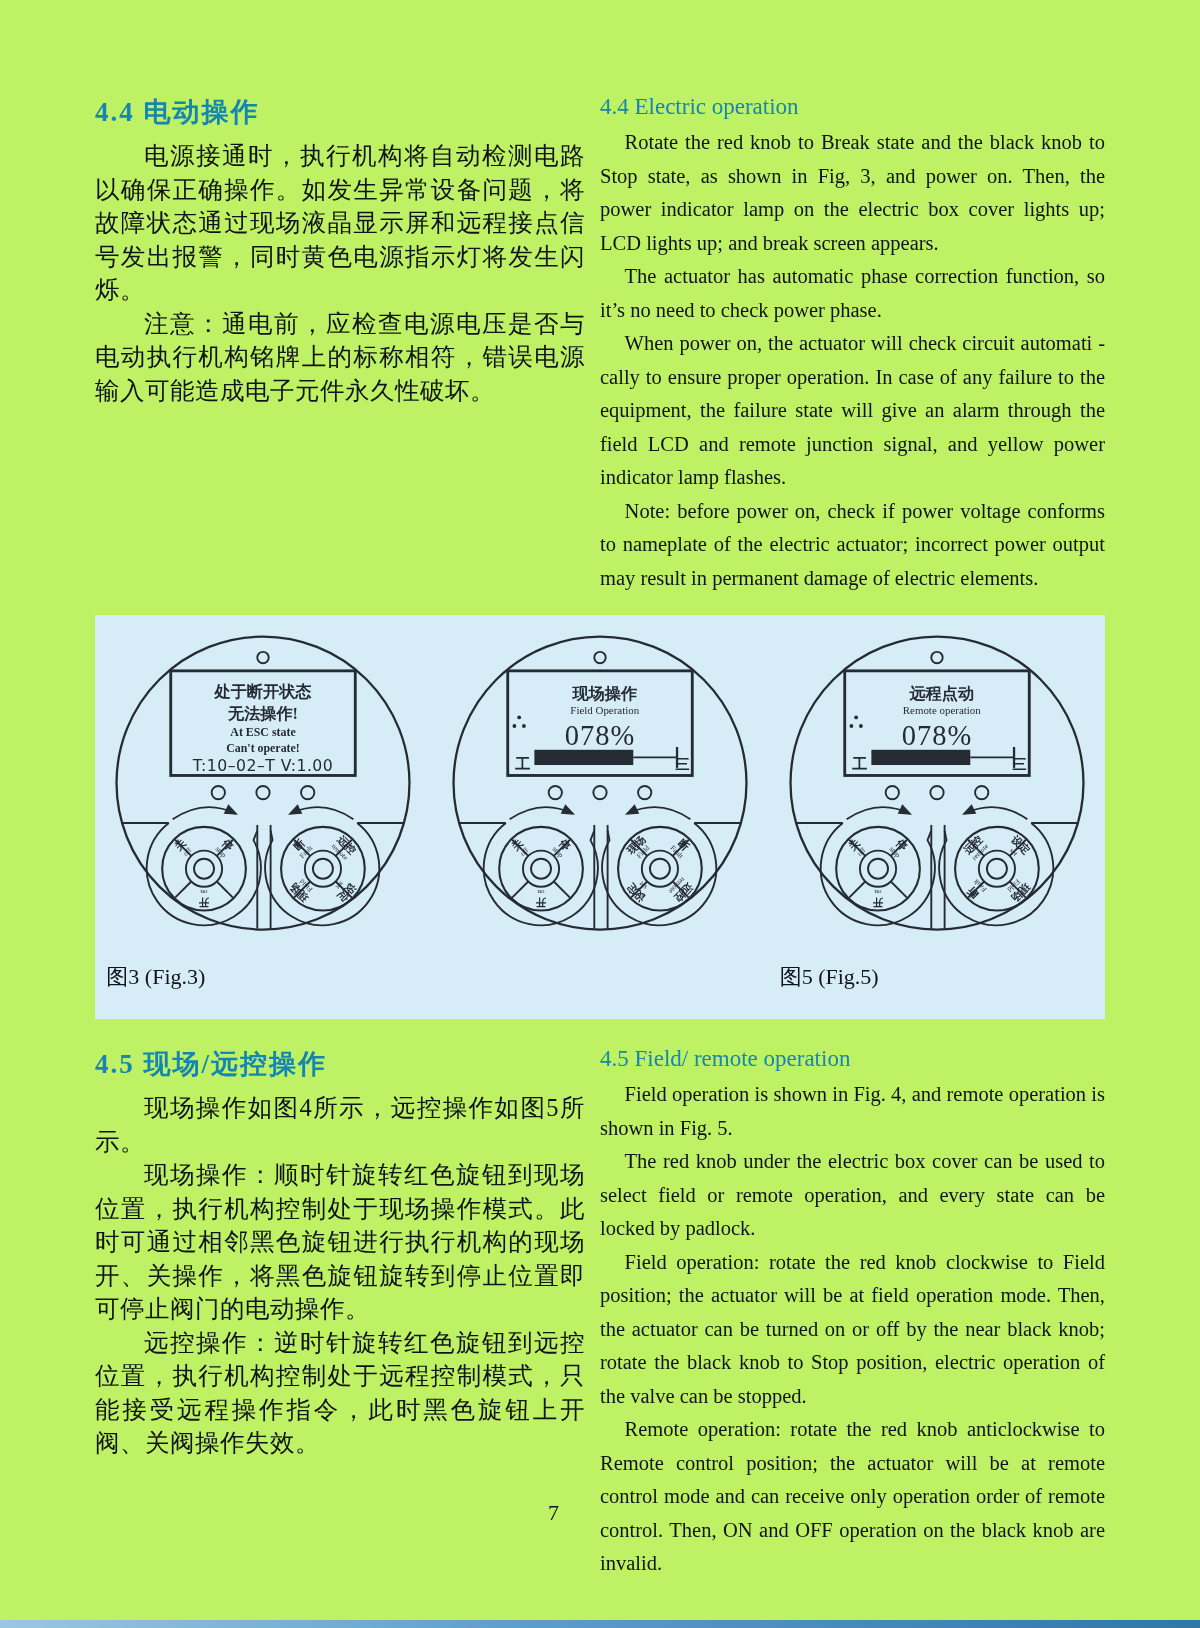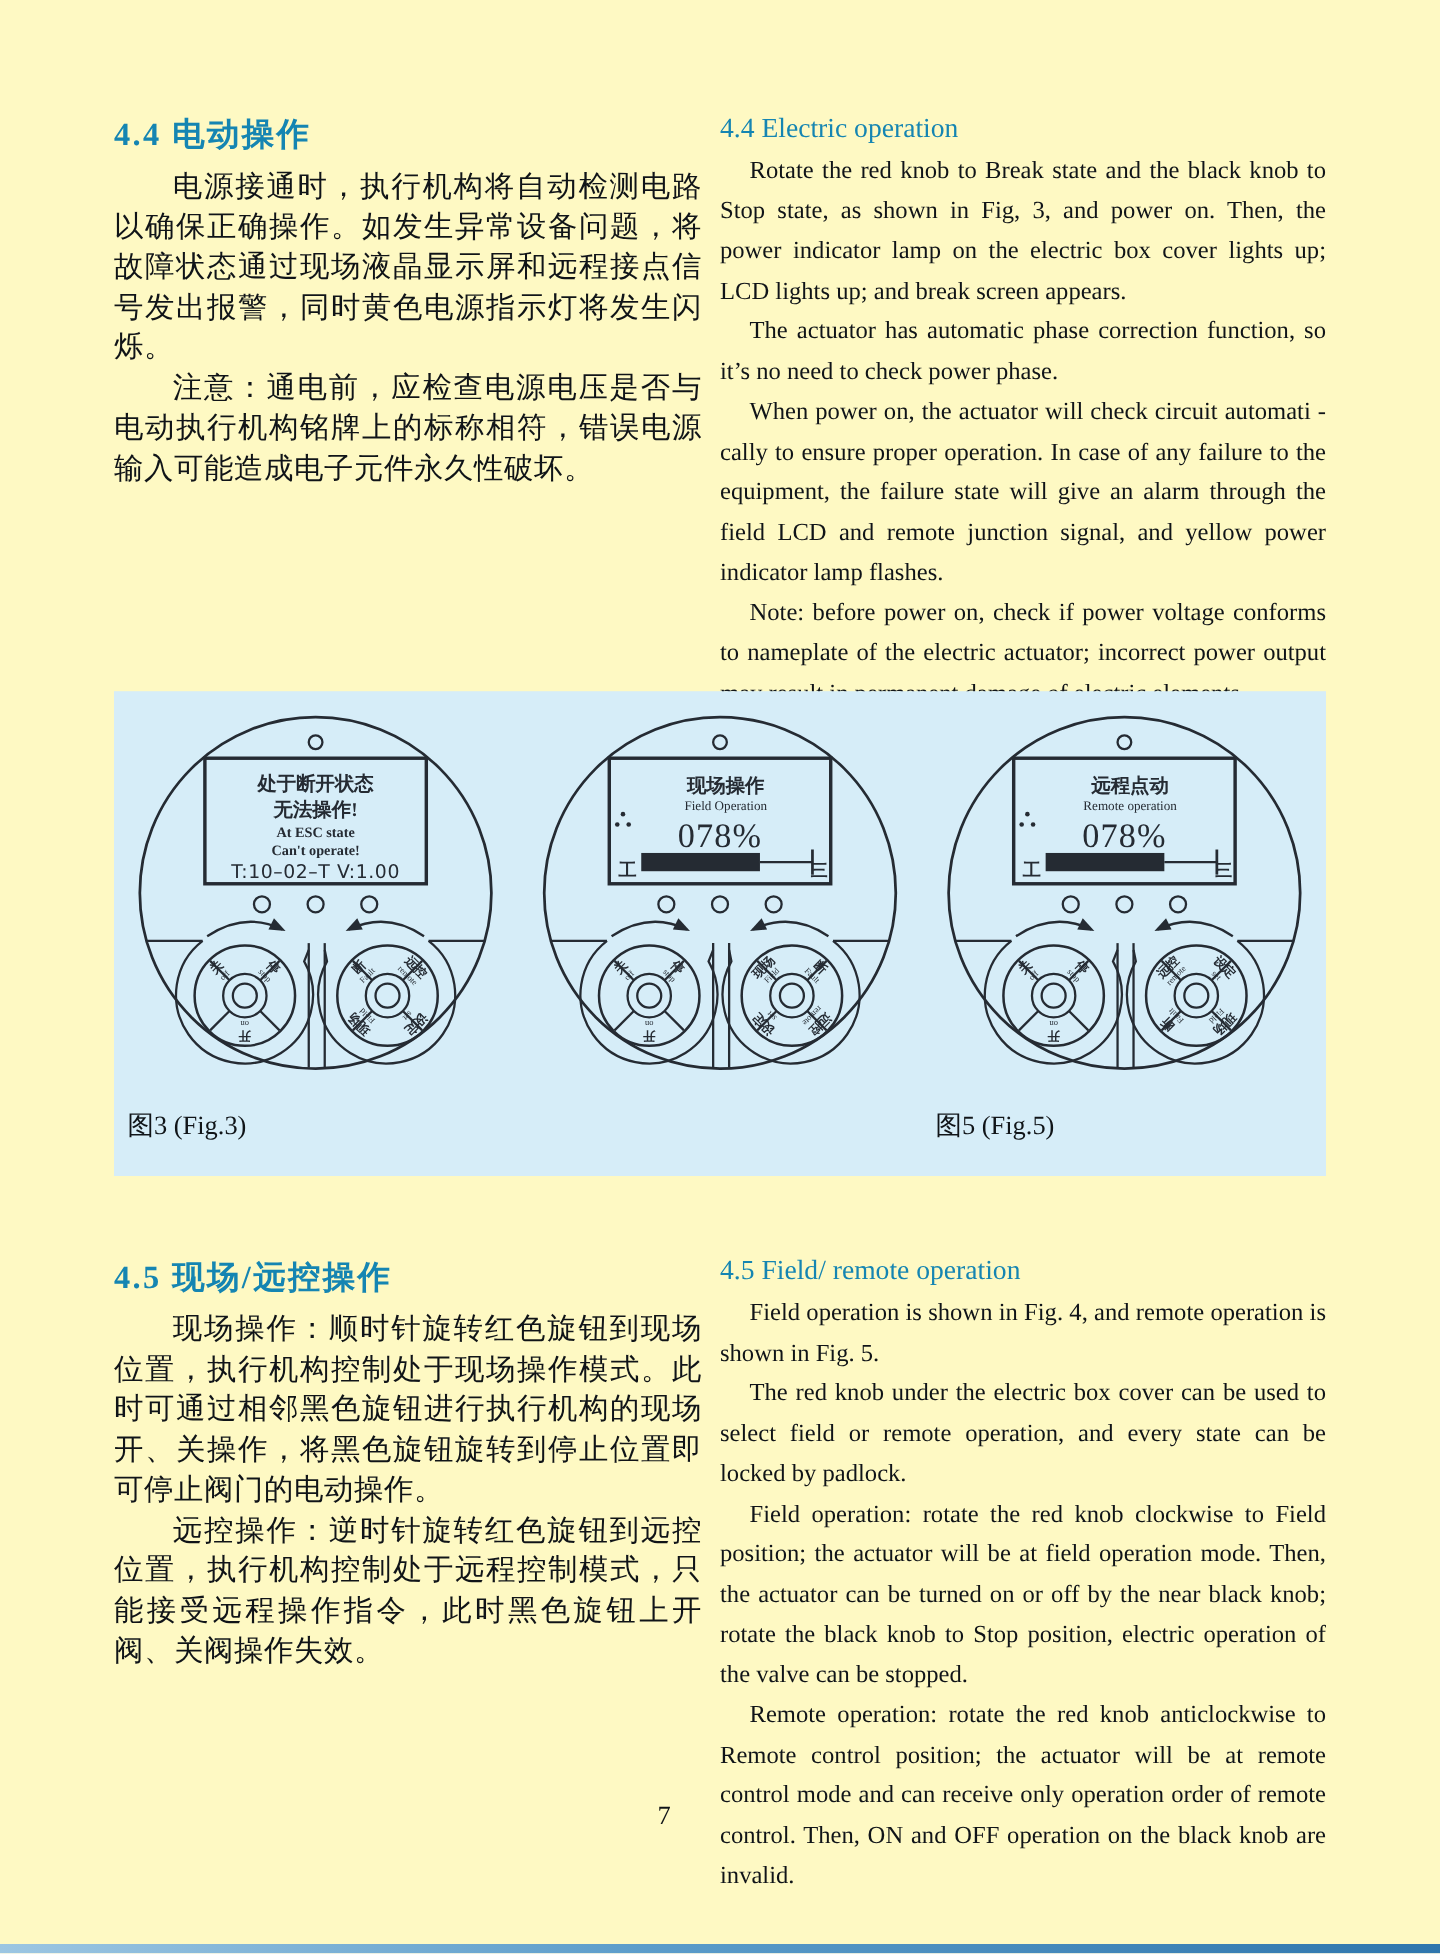--- a/index.html
+++ b/index.html
@@ -1,27 +1,27 @@
 <!DOCTYPE html>
 <html><head>
 <meta charset="utf-8">
 <style>
   html,body{margin:0;padding:0;background:#ffffff;}
-  .page{position:relative;width:1200px;height:1628px;background:#fef9c3;overflow:hidden;
+  .page{position:relative;width:1200px;height:1628px;background:#bef264;overflow:hidden;
         font-family:"Liberation Serif","DejaVu Serif",serif;color:#101418;}
   .row{position:absolute;left:95px;width:1010px;display:flex;justify-content:space-between;}
   #row44{top:94px;}
   #row45{top:1026px;margin-top:20px;}
   .zh-col{width:490px;}
   .en-col{width:505px;}
   .zh-heading{margin:0 0 9px 0;font-size:27px;font-weight:bold;letter-spacing:2px;color:#1585b2;}
   .en-heading{margin:0 0 6px 0;font-size:23px;font-weight:normal;color:#1585b2;}
   .zh-body p{margin:0;font-size:24.5px;line-height:33.5px;text-indent:2em;text-align:justify;letter-spacing:0.5px;}
   .en-body p{margin:0;font-size:20.5px;line-height:33.5px;text-indent:1.2em;text-align:justify;}
-  #figpanel{position:absolute;left:95px;top:576px;width:1010px;height:404px;
+  #figpanel{position:absolute;left:95px;top:615px;width:1010px;height:404px;
             display:flex;justify-content:space-around;align-items:flex-start;
             padding-top:14px;box-sizing:border-box;}
   figure{margin:0;width:314px;}
   figure svg{display:block;width:314px;height:331px;font-family:"Liberation Serif","DejaVu Serif",serif;}
   figcaption{text-align:left;font-size:22px;margin-top:2px;color:#101418;}
   #pagenum{position:absolute;top:1500px;left:0;width:1107px;text-align:center;font-size:22px;}
   #bottombar{position:absolute;left:0;bottom:0;width:100%;height:8px;
              background:linear-gradient(90deg,#9cc6e2 0%,#5b9cca 45%,#2f76ad 100%);}
 </style>
 </head>
@@ -287,20 +287,21 @@
           </g>
         </svg>
       <figcaption>图5 (Fig.5)</figcaption>
     </figure>
   </div>
 
   <section class="row" id="row45">
     <div class="zh-col">
       <h2 class="zh-heading" style="color: rgb(21, 133, 178);">4.5 现场/远控操作</h2>
       <div class="zh-body">
+          <p>现场操作如图4所示，远控操作如图5所示。</p>
           <p>现场操作：顺时针旋转红色旋钮到现场位置，执行机构控制处于现场操作模式。此时可通过相邻黑色旋钮进行执行机构的现场开、关操作，将黑色旋钮旋转到停止位置即可停止阀门的电动操作。</p>
           <p>远控操作：逆时针旋转红色旋钮到远控位置，执行机构控制处于远程控制模式，只能接受远程操作指令，此时黑色旋钮上开阀、关阀操作失效。</p>
         </div>
     </div>
     <div class="en-col">
       <h2 class="en-heading" style="color: rgb(21, 133, 178);">4.5 Field/ remote operation</h2>
       <div class="en-body">
           <p>Field operation is shown in Fig. 4, and remote operation is shown in Fig. 5.</p>
           <p>The red knob under the electric box cover can be used to select field or remote operation, and every state can be locked by padlock.</p>
           <p>Field operation: rotate the red knob clockwise to Field position; the actuator will be at field operation mode. Then, the actuator can be turned on or off by the near black knob; rotate the black knob to Stop position, electric operation of the valve can be stopped.</p>

